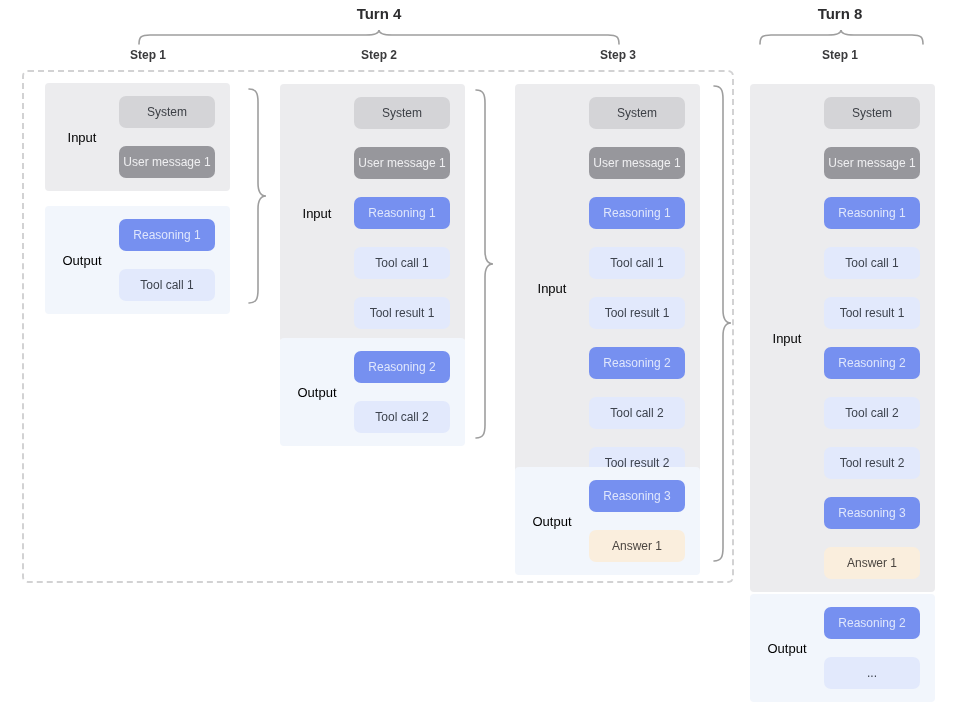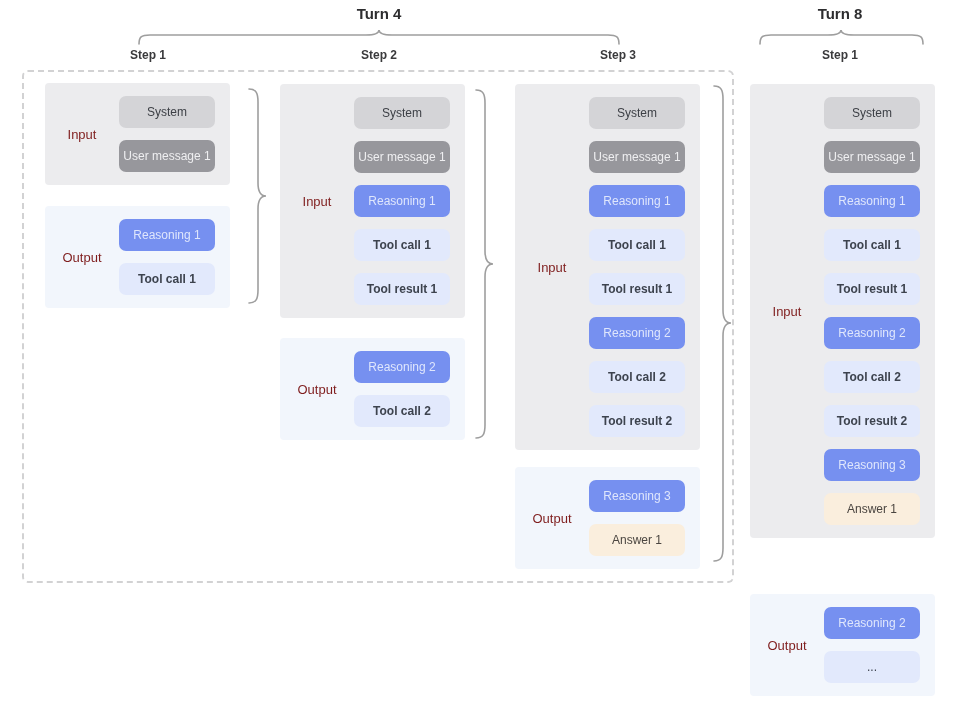--- a/index.html
+++ b/index.html
@@ -21,32 +21,32 @@
   }
   .group {
     position:absolute; width:185px; border-radius:4px;
     padding:13px 0; box-sizing:content-box;
   }
   .group.input  { background:#ececee; }
   .group.output { background:#f2f6fc; }
   .grp-label {
     position:absolute; left:0; top:0; bottom:0; width:74px;
     display:flex; align-items:center; justify-content:center;
-    font-size:13px; color:#7f1d1d;
+    font-size:13px; color:#000000;
   }
-  .boxes { display:flex; flex-direction:column; gap:12px; margin-left:74px; width:96px; }
+  .boxes { display:flex; flex-direction:column; gap:18px; margin-left:74px; width:96px; }
   .box {
     width:96px; height:32px; border-radius:7px;
     display:flex; align-items:center; justify-content:center;
     font-size:12px; line-height:1;
   }
   .box.system    { background:#d4d4d7; color:#3d4046; }
   .box.user      { background:#97979c; color:#efeff1; }
   .box.reasoning { background:#7690f0; color:#dfe6fc; }
-  .box.tool      { background:#e2e9fc; color:#3d434e;font-weight:bold; }
+  .box.tool      { background:#e2e9fc; color:#3d434e; }
   .box.answer    { background:#faeedd; color:#4a4540; }
   .box.ellipsis  { background:#e2e9fc; color:#3d434e; }
   .brace { position:absolute; }
   .brace path { fill:none; stroke:#9e9e9e; stroke-width:1.6; stroke-linecap:round; }
 </style>
 </head>
 <body>
 
 <div class="canvas">
 

